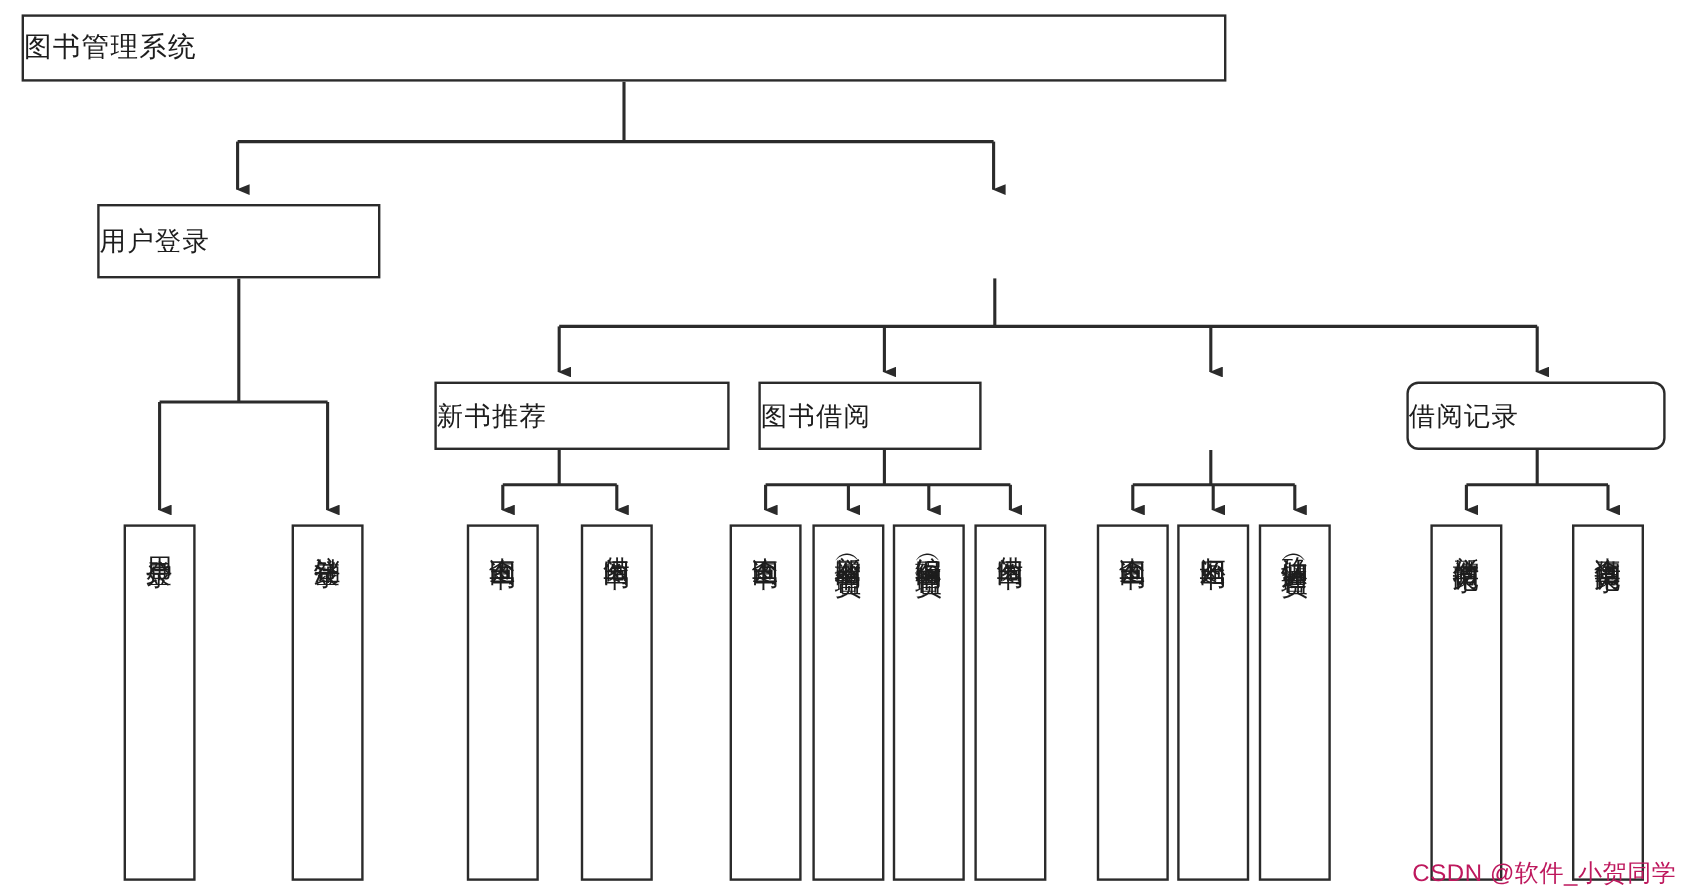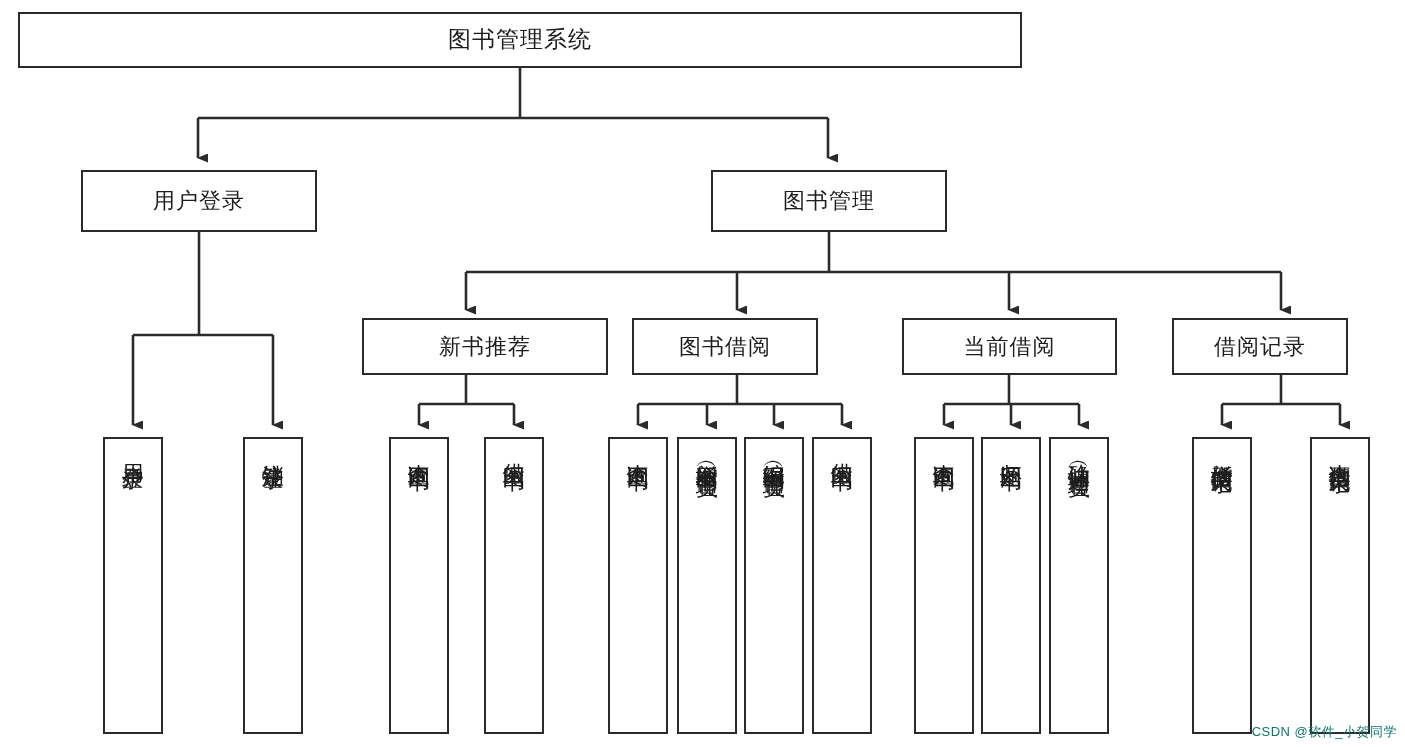--- a/index.html
+++ b/index.html
@@ -26,21 +26,21 @@
     height: 747px;
     pointer-events: none;
   }
   .node {
     position: absolute;
     box-sizing: border-box;
     border: 2px solid #2b2b2b;
     background: #ffffff;
     display: flex;
     align-items: center;
-    justify-content: center;
+    justify-content: flex-start;
     color: #1d1d1d;
     z-index: 2;
   }
   .node .node-label {
     display: block;
     text-align: center;
     line-height: 1.18;
     letter-spacing: 1px;
   }
   .node.horiz .node-label {
@@ -59,22 +59,22 @@
     text-orientation: upright;
     font-size: 22px;
     line-height: 1.06;
     letter-spacing: 2px;
     white-space: nowrap;
   }
   #watermark {
     position: absolute;
     right: 8px;
     bottom: 6px;
-    font-size: 13px;
-    color: #0f766e;
+    font-size: 20px;
+    color: #be185d;
     letter-spacing: 0.5px;
     z-index: 5;
     user-select: none;
   }
 </style>
 </head>
 <body>
 
 <div id="diagram-root">
 
@@ -128,34 +128,28 @@
     </g>
   </svg>
 
   <div class="node root horiz" style="left:18px; top:12px; width:1004px; height:56px;">
     <span class="node-label">图书管理系统</span>
   </div>
 
   <div class="node horiz" style="left:81px; top:170px; width:236px; height:62px;">
     <span class="node-label">用户登录</span>
   </div>
-  <div class="node horiz" style="left:711px; top:170px; width:236px; height:62px;">
-    <span class="node-label">图书管理</span>
-  </div>
 
   <div class="node horiz" style="left:362px; top:318px; width:246px; height:57px;">
     <span class="node-label">新书推荐</span>
   </div>
   <div class="node horiz" style="left:632px; top:318px; width:186px; height:57px;">
     <span class="node-label">图书借阅</span>
   </div>
-  <div class="node horiz" style="left:902px; top:318px; width:215px; height:57px;">
-    <span class="node-label">当前借阅</span>
-  </div>
-  <div class="node horiz" style="left:1172px; top:318px; width:176px; height:57px;">
+  <div class="node horiz" style="left:1172px; top:318px; width:216px; height:57px;border-radius:10px;">
     <span class="node-label">借阅记录</span>
   </div>
 
   <div class="node vert" style="left:103px; top:437px; width:60px; height:297px;">
     <span class="node-label">用户登录</span>
   </div>
   <div class="node vert" style="left:243px; top:437px; width:60px; height:297px;">
     <span class="node-label">注销登录</span>
   </div>
 

